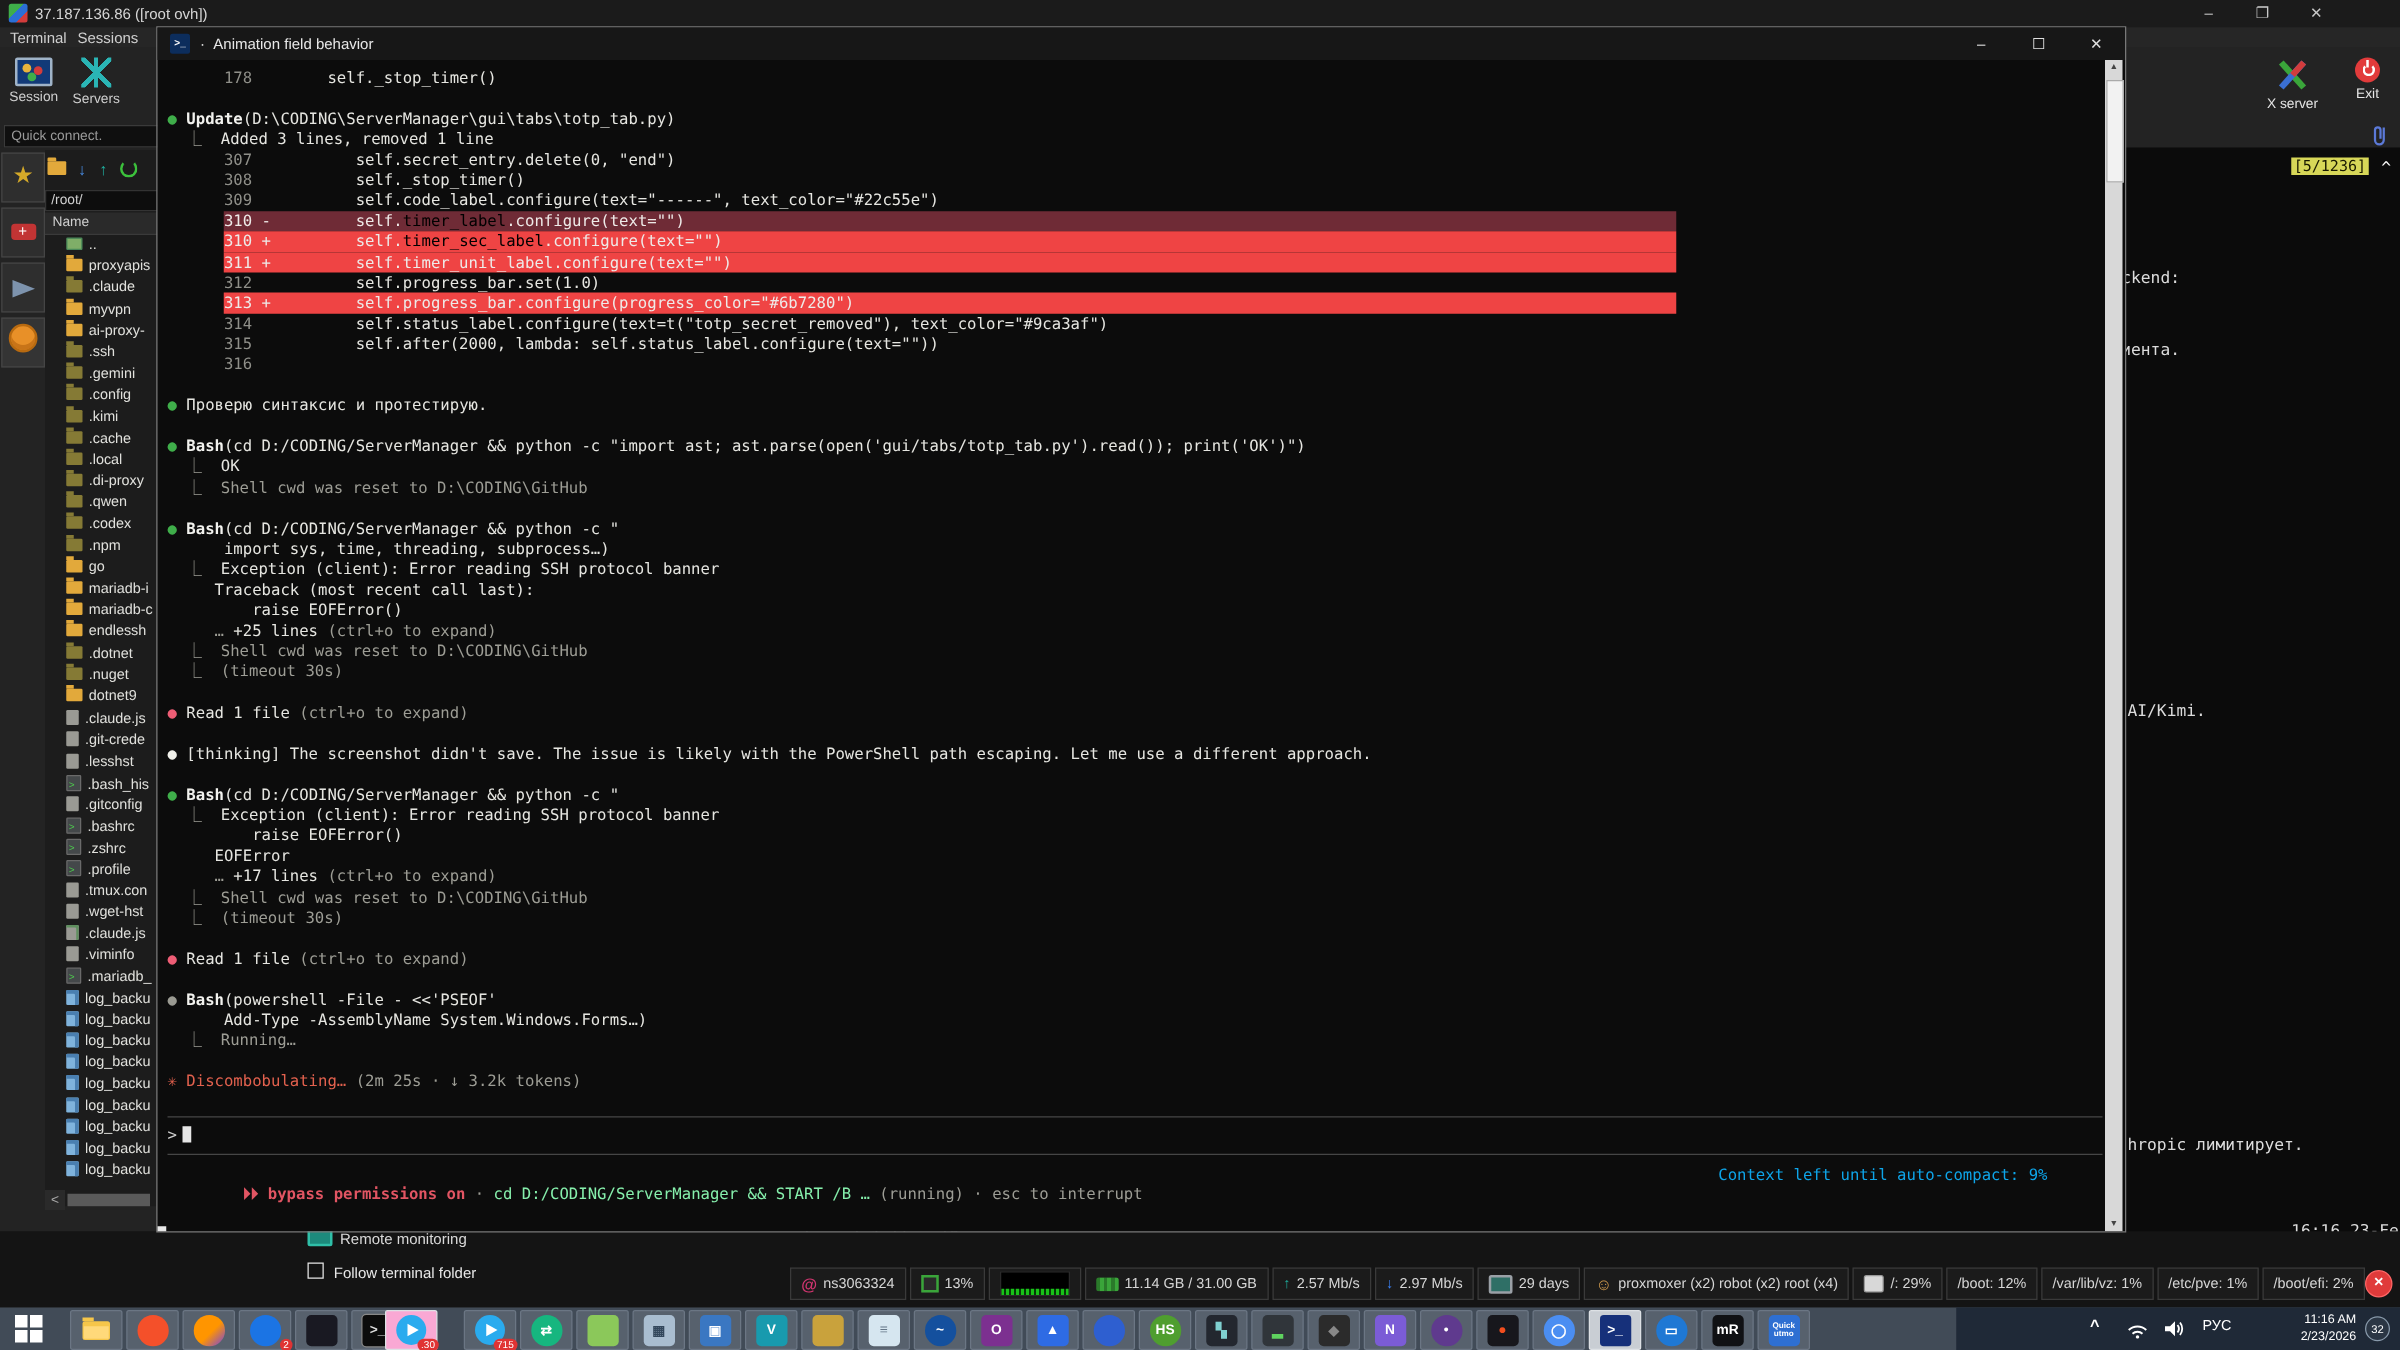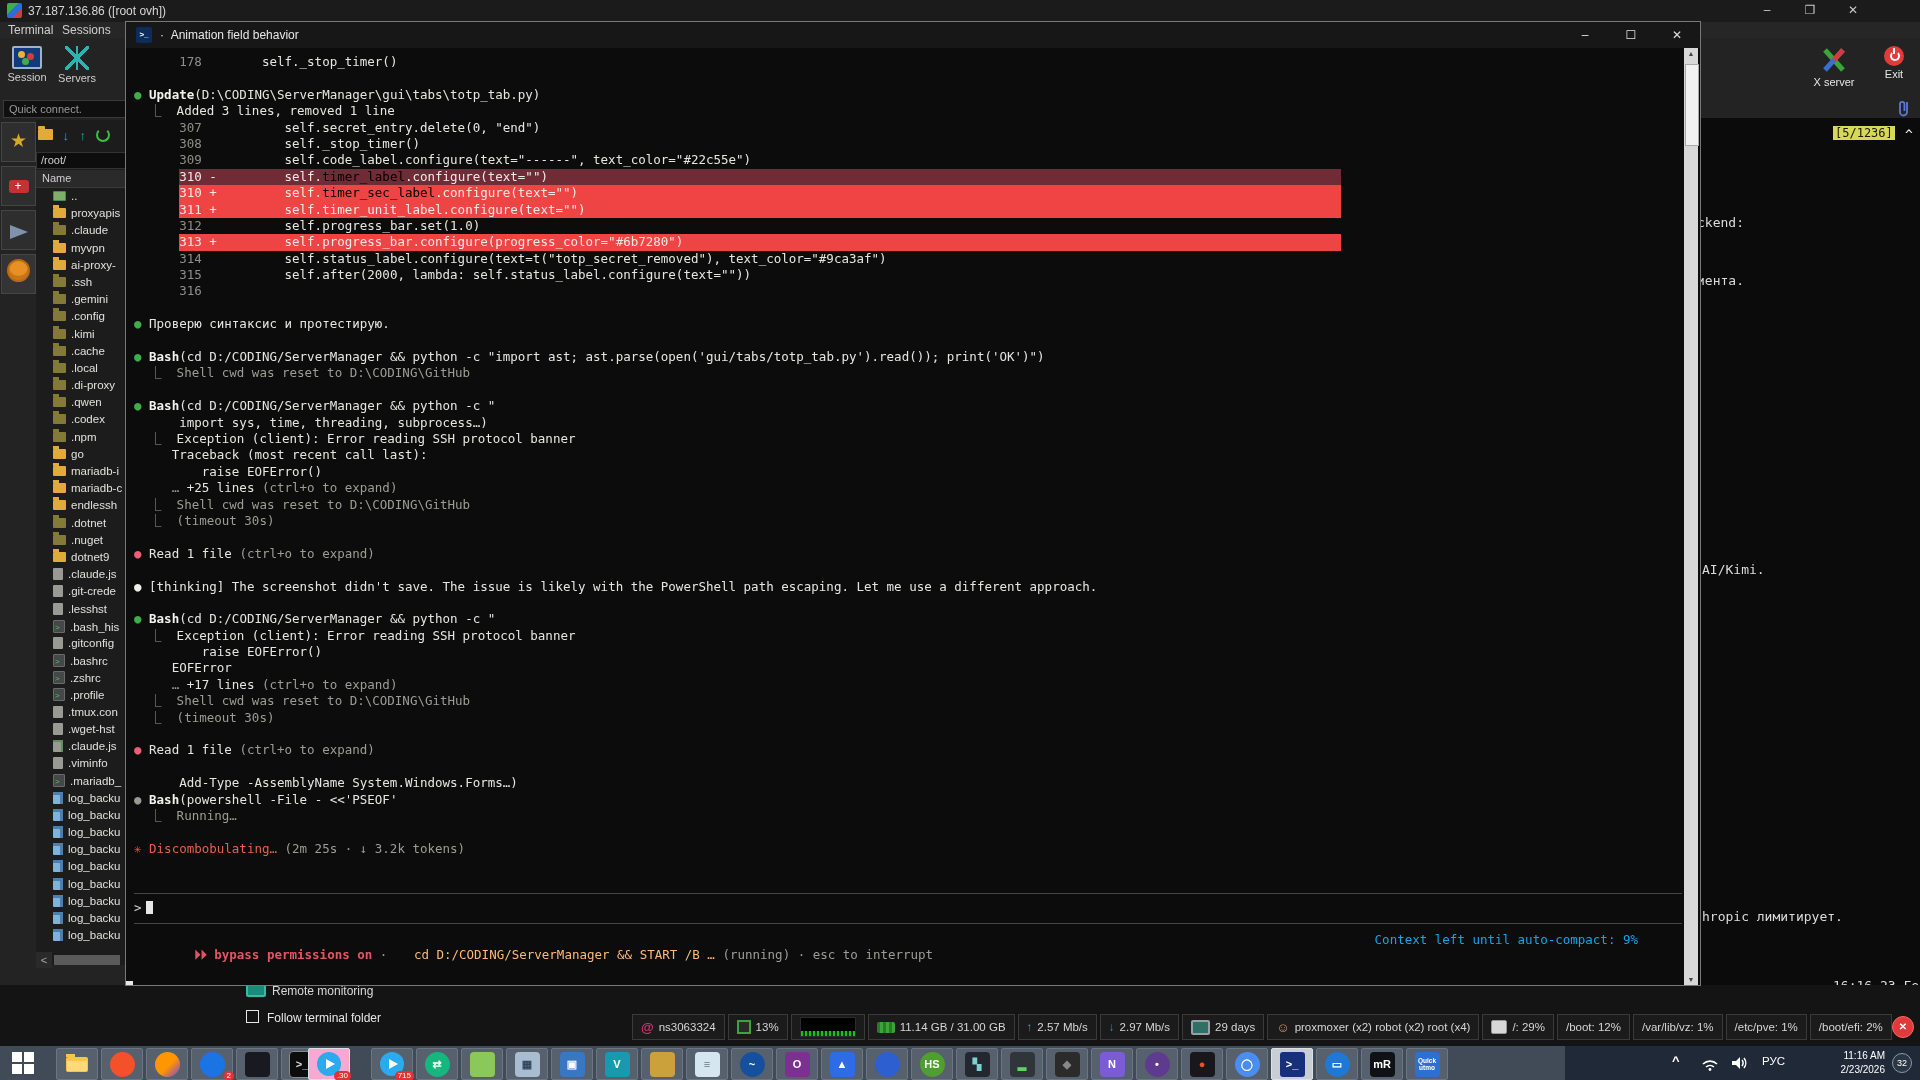--- a/index.html
+++ b/index.html
@@ -100,21 +100,21 @@
   #ps-icon{position:absolute;left:10px;top:5px;width:16px;height:16px;background:#0c2d5c;border-radius:2px;
      color:#fff;font-size:8px;font-weight:bold;text-align:center;line-height:16px;}
   #term-title{position:absolute;left:34px;top:6px;color:#e8e8e8;font-size:12px;}
   .tctl{position:absolute;top:0;width:46px;height:26px;color:#e0e0e0;font-size:12px;text-align:center;line-height:26px;}
   #term-content{position:absolute;left:0;top:26px;width:100%;height:937px;overflow:hidden;}
   #term-lines{position:absolute;left:8px;top:6px;}
   .ln{height:16.4px;line-height:16.4px;font-size:12.5px;white-space:pre;font-family:"DejaVu Sans Mono",monospace;}
   .c-n{color:#8f8f89;} .c-w{color:#e6e6e1;} .c-g{color:#9d9d95;}
   .c-b{color:#f2f2ee;font-weight:bold;} .c-gb{color:#3fae4a;} .c-rb{color:#ee5d75;}
   .c-wb{color:#f0f0ea;} .c-grb{color:#9a9a92;} .c-or{color:#e2614e;}
-  .c-d{color:#eeeae8;} .c-red{color:#e25563;font-weight:bold;} .c-tl{color:#fdba74;margin-left:19px;}
+  .c-d{color:#eeeae8;} .c-red{color:#e25563;font-weight:bold;} .c-tl{color:#86efac;}
   .band{display:inline-block;width:1162px;}
   .band-del{background:#6f2b36;} .band-add{background:#ef4444;}
   .rule{position:absolute;left:8px;width:1548px;border-top:1px solid #464646;}
   #prompt-row{position:absolute;left:8px;top:851px;color:#cfcfcf;}
   .cursor-block{display:inline-block;width:7px;height:13px;background:#e6e6e6;position:relative;top:2px;margin-left:4px;}
   #term-status{position:absolute;left:8px;top:884px;width:1548px;font-size:12.5px;white-space:pre;
      font-family:"DejaVu Sans Mono",monospace;}
   #term-status-right{position:absolute;right:44px;top:0;color:#0ea5e9;}
   #term-scroll{position:absolute;right:2px;top:0;width:14px;height:937px;background:#d8d8d8;}
   #term-scroll .arr{position:absolute;left:0;width:14px;text-align:center;font-size:7px;color:#444;}
@@ -349,20 +349,21 @@
           <div class="ln"><span>      </span><span class="band band-add"><span class="c-d">311 +         self.timer_unit_label.configure(text="")</span></span></div>
           <div class="ln"><span class="c-n">      312</span><span class="c-w">           self.progress_bar.set(1.0)</span></div>
           <div class="ln"><span>      </span><span class="band band-add"><span class="c-d">313 +         self.progress_bar.configure(progress_color="#6b7280")</span></span></div>
           <div class="ln"><span class="c-n">      314</span><span class="c-w">           self.status_label.configure(text=t("totp_secret_removed"), text_color="#9ca3af")</span></div>
           <div class="ln"><span class="c-n">      315</span><span class="c-w">           self.after(2000, lambda: self.status_label.configure(text=""))</span></div>
           <div class="ln"><span class="c-n">      316</span></div>
           <div class="ln"></div>
           <div class="ln"><span class="c-gb">● </span><span class="c-w">Проверю синтаксис и протестирую.</span></div>
           <div class="ln"></div>
           <div class="ln"><span class="c-gb">● </span><span class="c-b">Bash</span><span class="c-w">(cd D:/CODING/ServerManager &amp;&amp; python -c "import ast; ast.parse(open('gui/tabs/totp_tab.py').read()); print('OK')")</span></div>
+          <div class="ln"><span class="c-g">  ⎿  </span><span class="c-w">OK</span></div>
           <div class="ln"><span class="c-g">  ⎿  Shell cwd was reset to D:\CODING\GitHub</span></div>
           <div class="ln"></div>
           <div class="ln"><span class="c-gb">● </span><span class="c-b">Bash</span><span class="c-w">(cd D:/CODING/ServerManager &amp;&amp; python -c "</span></div>
           <div class="ln"><span class="c-w">      import sys, time, threading, subprocess…)</span></div>
           <div class="ln"><span class="c-g">  ⎿  </span><span class="c-w">Exception (client): Error reading SSH protocol banner</span></div>
           <div class="ln"><span class="c-w">     Traceback (most recent call last):</span></div>
           <div class="ln"><span class="c-w">         raise EOFError()</span></div>
           <div class="ln"><span class="c-g">     … </span><span class="c-w">+25 lines </span><span class="c-g">(ctrl+o to expand)</span></div>
           <div class="ln"><span class="c-g">  ⎿  Shell cwd was reset to D:\CODING\GitHub</span></div>
           <div class="ln"><span class="c-g">  ⎿  (timeout 30s)</span></div>
@@ -374,22 +375,22 @@
           <div class="ln"><span class="c-gb">● </span><span class="c-b">Bash</span><span class="c-w">(cd D:/CODING/ServerManager &amp;&amp; python -c "</span></div>
           <div class="ln"><span class="c-g">  ⎿  </span><span class="c-w">Exception (client): Error reading SSH protocol banner</span></div>
           <div class="ln"><span class="c-w">         raise EOFError()</span></div>
           <div class="ln"><span class="c-w">     EOFError</span></div>
           <div class="ln"><span class="c-g">     … </span><span class="c-w">+17 lines </span><span class="c-g">(ctrl+o to expand)</span></div>
           <div class="ln"><span class="c-g">  ⎿  Shell cwd was reset to D:\CODING\GitHub</span></div>
           <div class="ln"><span class="c-g">  ⎿  (timeout 30s)</span></div>
           <div class="ln"></div>
           <div class="ln"><span class="c-rb">● </span><span class="c-w">Read 1 file </span><span class="c-g">(ctrl+o to expand)</span></div>
           <div class="ln"></div>
+          <div class="ln"><span class="c-grb">● </span><span class="c-b">Bash</span><span class="c-w">(powershell -File - &lt;&lt;'PSEOF'</span></div>
           <div class="ln"><span class="c-w">      Add-Type -AssemblyName System.Windows.Forms…)</span></div>
-          <div class="ln"><span class="c-grb">● </span><span class="c-b">Bash</span><span class="c-w">(powershell -File - &lt;&lt;'PSEOF'</span></div>
           <div class="ln"><span class="c-g">  ⎿  Running…</span></div>
           <div class="ln"></div>
           <div class="ln"><span class="c-or">✳ Discombobulating… </span><span class="c-g">(2m 25s · ↓ 3.2k tokens)</span></div>
         </div>
       <div class="rule" style="top:845px"></div>
       <div id="prompt-row" class="mono" style="font-size:12.5px">
         <span>&gt;</span><span class="cursor-block"></span>
       </div>
       <div class="rule" style="top:875px"></div>
       <div id="term-status">

